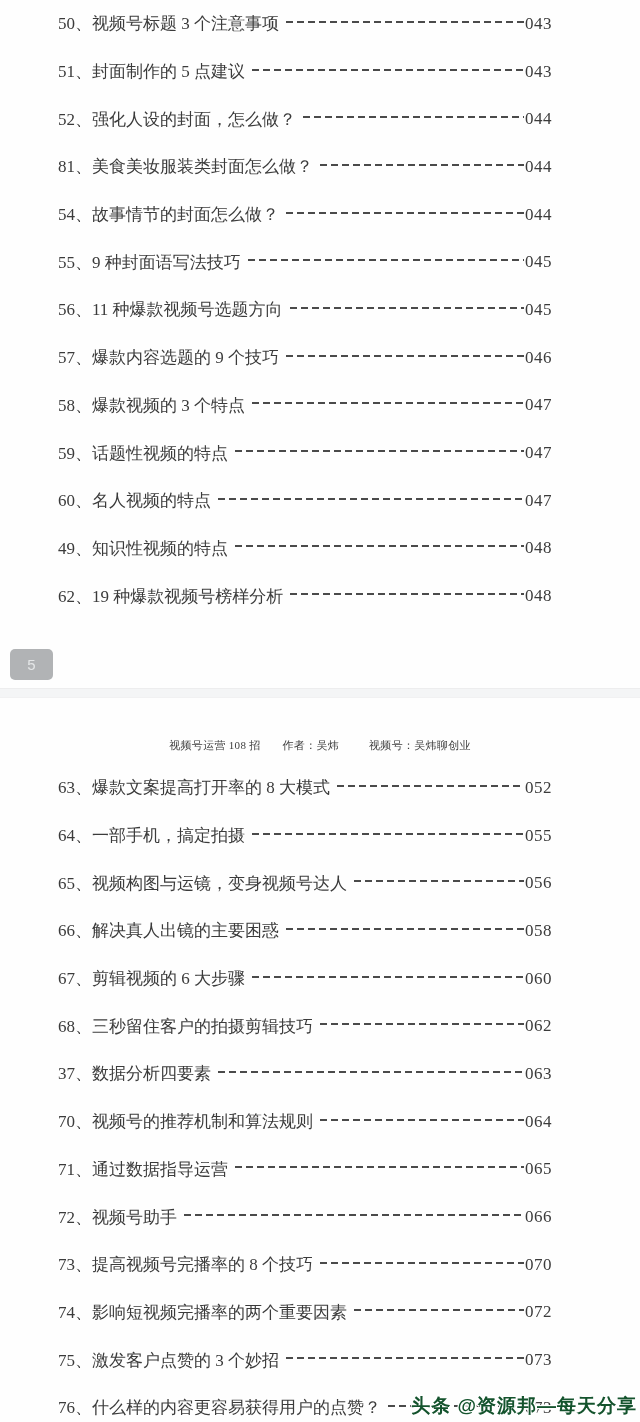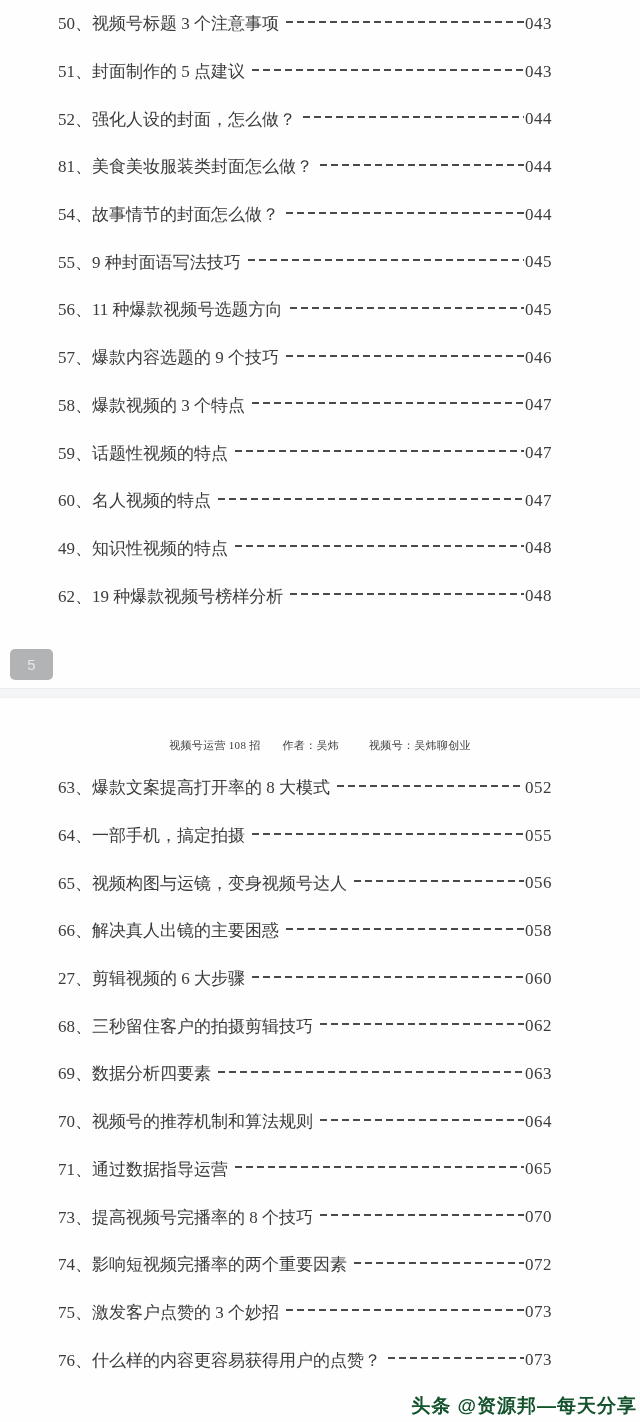--- a/index.html
+++ b/index.html
@@ -209,54 +209,60 @@
   </div>
 
   <div class="toc-row">
     <span class="toc-num">66、</span>
     <span class="toc-title">解决真人出镜的主要困惑</span>
     <span class="leader"></span>
     <span class="toc-page">058</span>
   </div>
 
   <div class="toc-row">
-    <span class="toc-num">27、</span>
+    <span class="toc-num">67、</span>
     <span class="toc-title">剪辑视频的 6 大步骤</span>
     <span class="leader"></span>
     <span class="toc-page">060</span>
   </div>
 
   <div class="toc-row">
     <span class="toc-num">68、</span>
     <span class="toc-title">三秒留住客户的拍摄剪辑技巧</span>
     <span class="leader"></span>
     <span class="toc-page">062</span>
   </div>
 
   <div class="toc-row">
-    <span class="toc-num">69、</span>
+    <span class="toc-num">37、</span>
     <span class="toc-title">数据分析四要素</span>
     <span class="leader"></span>
     <span class="toc-page">063</span>
   </div>
 
   <div class="toc-row">
     <span class="toc-num">70、</span>
     <span class="toc-title">视频号的推荐机制和算法规则</span>
     <span class="leader"></span>
     <span class="toc-page">064</span>
   </div>
 
   <div class="toc-row">
     <span class="toc-num">71、</span>
     <span class="toc-title">通过数据指导运营</span>
     <span class="leader"></span>
     <span class="toc-page">065</span>
   </div>
 
+  <div class="toc-row">
+    <span class="toc-num">72、</span>
+    <span class="toc-title">视频号助手</span>
+    <span class="leader"></span>
+    <span class="toc-page">066</span>
+  </div>
 
   <div class="toc-row">
     <span class="toc-num">73、</span>
     <span class="toc-title">提高视频号完播率的 8 个技巧</span>
     <span class="leader"></span>
     <span class="toc-page">070</span>
   </div>
 
   <div class="toc-row">
     <span class="toc-num">74、</span>

